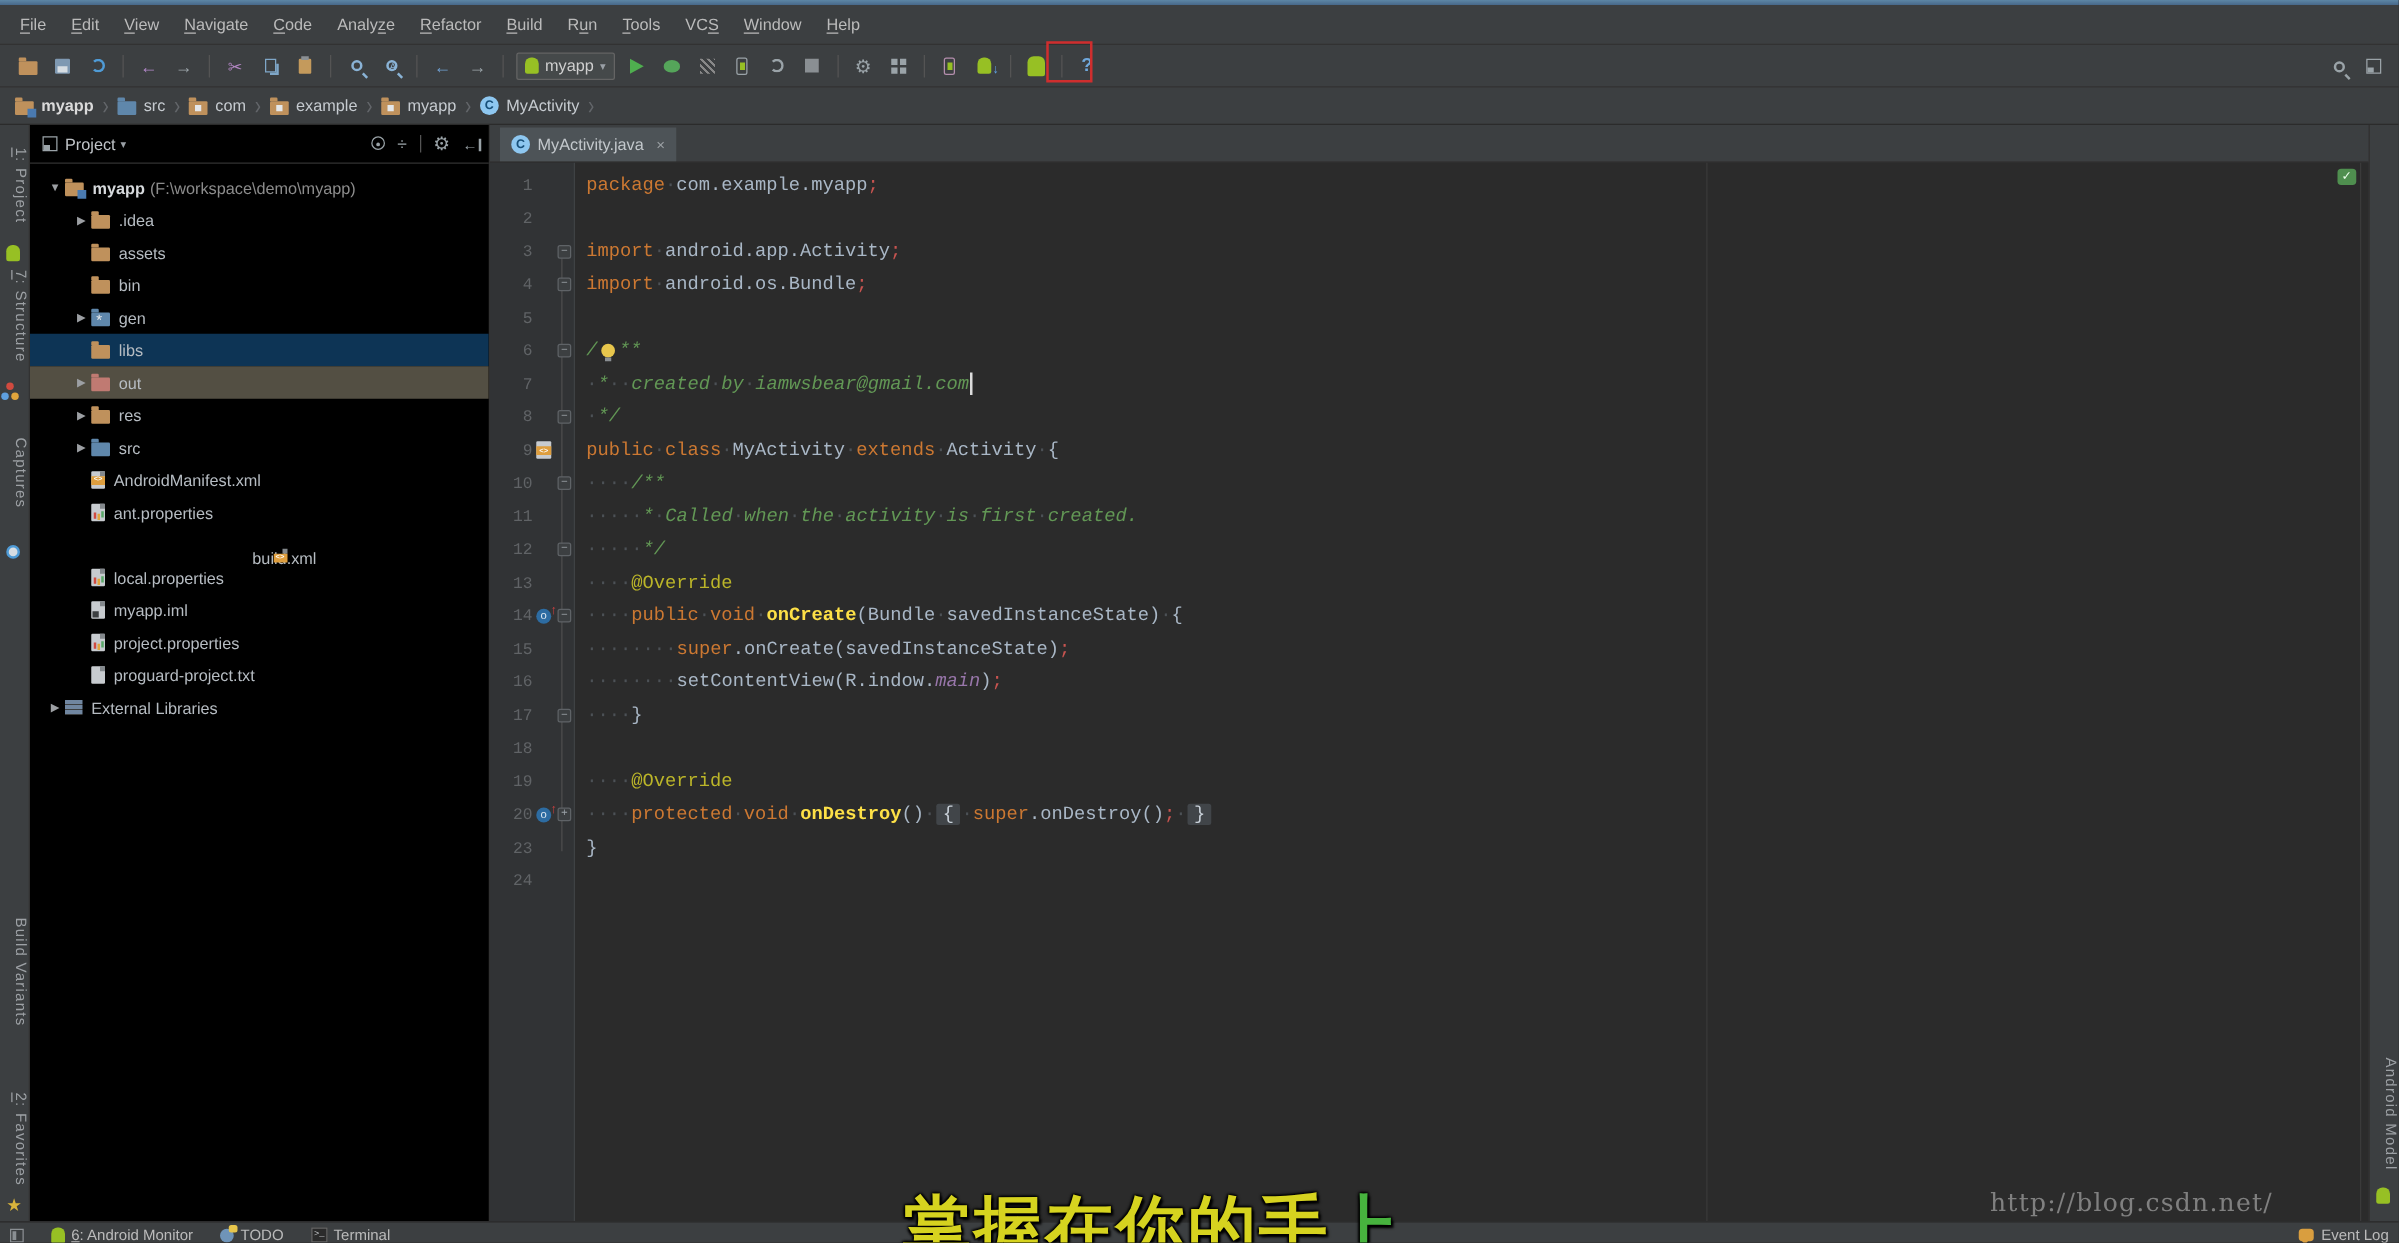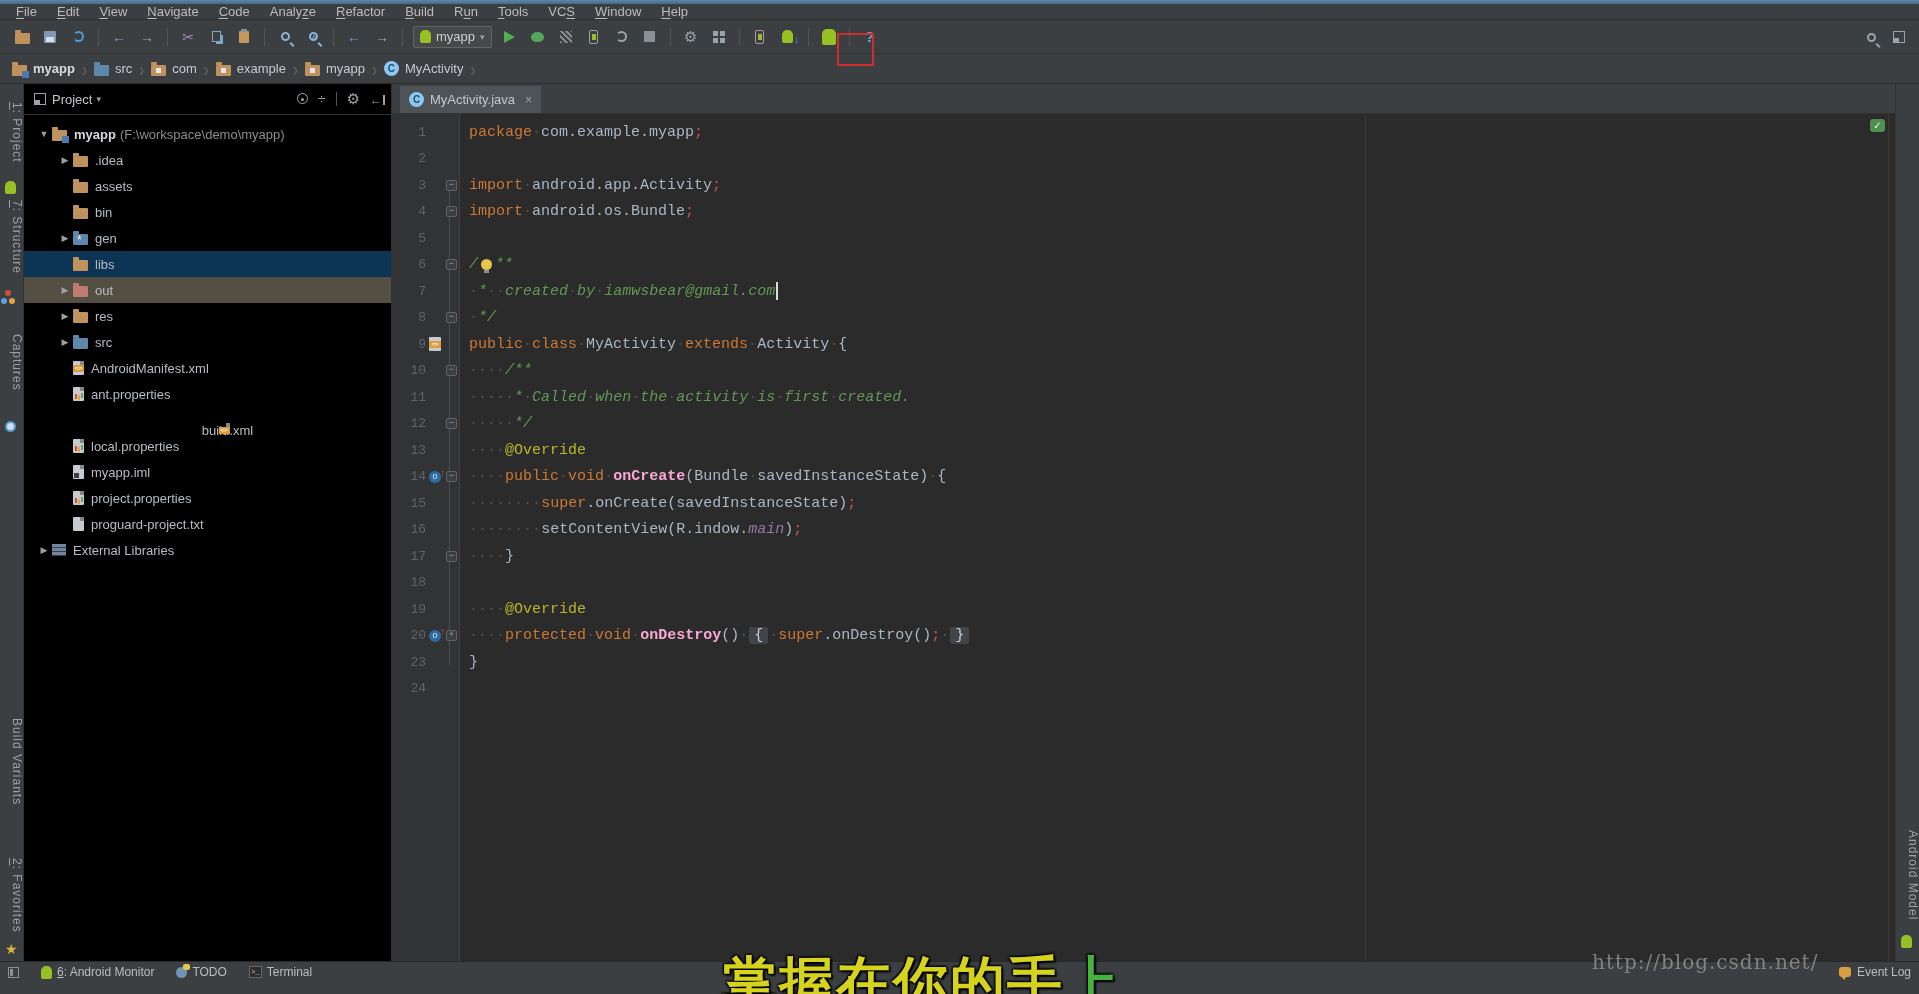--- a/index.html
+++ b/index.html
@@ -2,21 +2,21 @@
 <html><head>
 <meta charset="utf-8">
 <style>
   * { margin:0; padding:0; box-sizing:border-box; }
   html,body { width:1919px; height:994px; overflow:hidden; background:#2b2b2b;
     font-family:"Liberation Sans", sans-serif; }
   #app { position:relative; width:1919px; height:994px; background:#3c3f41; }
 
   
   .win-edge { height:4px; background:linear-gradient(#5d86a5,#47688a); }
-  .menubar { height:16px; background:#3c3f41; display:flex; align-items:center;
+  .menubar { height:32px; background:#3c3f41; display:flex; align-items:center;
     padding-left:6px; border-bottom:1px solid #323232; }
   .menu-item { color:#bbbbbb; font-size:13px; padding:0 10px; line-height:28px; cursor:default; }
   .menu-item u { text-underline-offset:2px; }
 
   .toolbar { height:34px; background:#3c3f41; border-bottom:1px solid #323232;
     display:flex; align-items:center; padding-left:8px; position:relative; }
   .tb-ico { width:26px; height:26px; display:flex; align-items:center; justify-content:center;
     margin:0 1px; position:relative; }
   .tb-sep { width:1px; height:18px; background:#545454; margin:0 6px; }
   .tb-right { position:absolute; right:6px; top:0; height:34px; display:flex; align-items:center; }
@@ -77,21 +77,21 @@
 
   .code-lines { position:absolute; inset:0; padding-top:5px;
     font-family:"Liberation Mono","DejaVu Sans Mono",monospace; font-size:15px; }
   .crow { height:26.5px; display:flex; align-items:center; }
   .ln-num { width:34px; flex:0 0 34px; text-align:right; color:#606366; font-size:13px; }
   .ln-ico { width:18px; flex:0 0 18px; display:flex; justify-content:center; align-items:center; }
   .ln-fold { width:15px; flex:0 0 15px; display:flex; justify-content:center; align-items:center; }
   .code { padding-left:10px; white-space:pre; color:#a9b7c6; }
   .tk-kw { color:#cc7832; } .tk-pl { color:#a9b7c6;margin-top:36px; }
   .tk-cm { color:#629755; font-style:italic; }
-  .tk-ann { color:#bbb529; } .tk-mth { color:#f9a8d4; font-weight:bold; }
+  .tk-ann { color:#bbb529; } .tk-mth { color:#fde047; font-weight:bold; }
   .tk-fld { color:#9876aa; font-style:italic; } .tk-semi { color:#c75450; }
   .dot { color:#4c5156; } 
   .tk-foldbox { background:#414549; color:#c8d0d8; border-radius:2px; padding:0 5px; margin:0 1px; }
   .caret { display:inline-block; width:2px; height:18px; background:#dcdcdc; vertical-align:middle; margin-left:1px; }
   .fold-box { width:11px; height:11px; border:1px solid #5f6367; border-radius:2px; color:#9aa0a6;
     font-size:9px; line-height:9px; text-align:center; background:#3c3f41; }
   .bulb { display:inline-block; width:11px; height:11px; background:#e8c64c; border-radius:50%;
     position:relative; margin:0 3px; vertical-align:middle; }
   .bulb:after { content:""; position:absolute; left:3px; bottom:-3px; width:5px; height:3px; background:#8a8f93; }
   .ovr-ico { width:12px; height:12px; border-radius:50%; background:#2d6ca2; color:#dce7f0;

